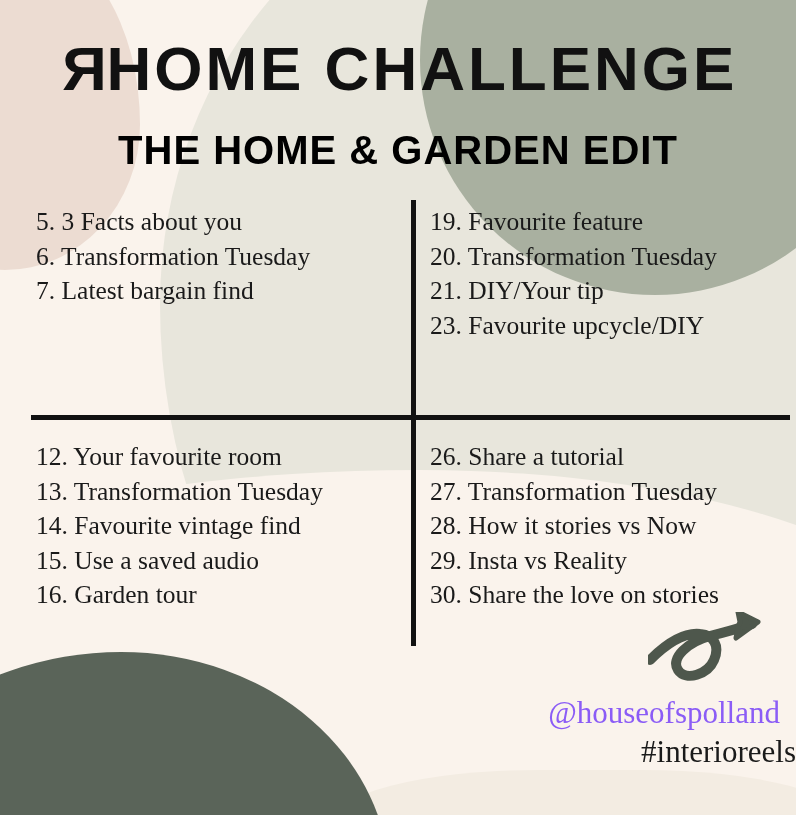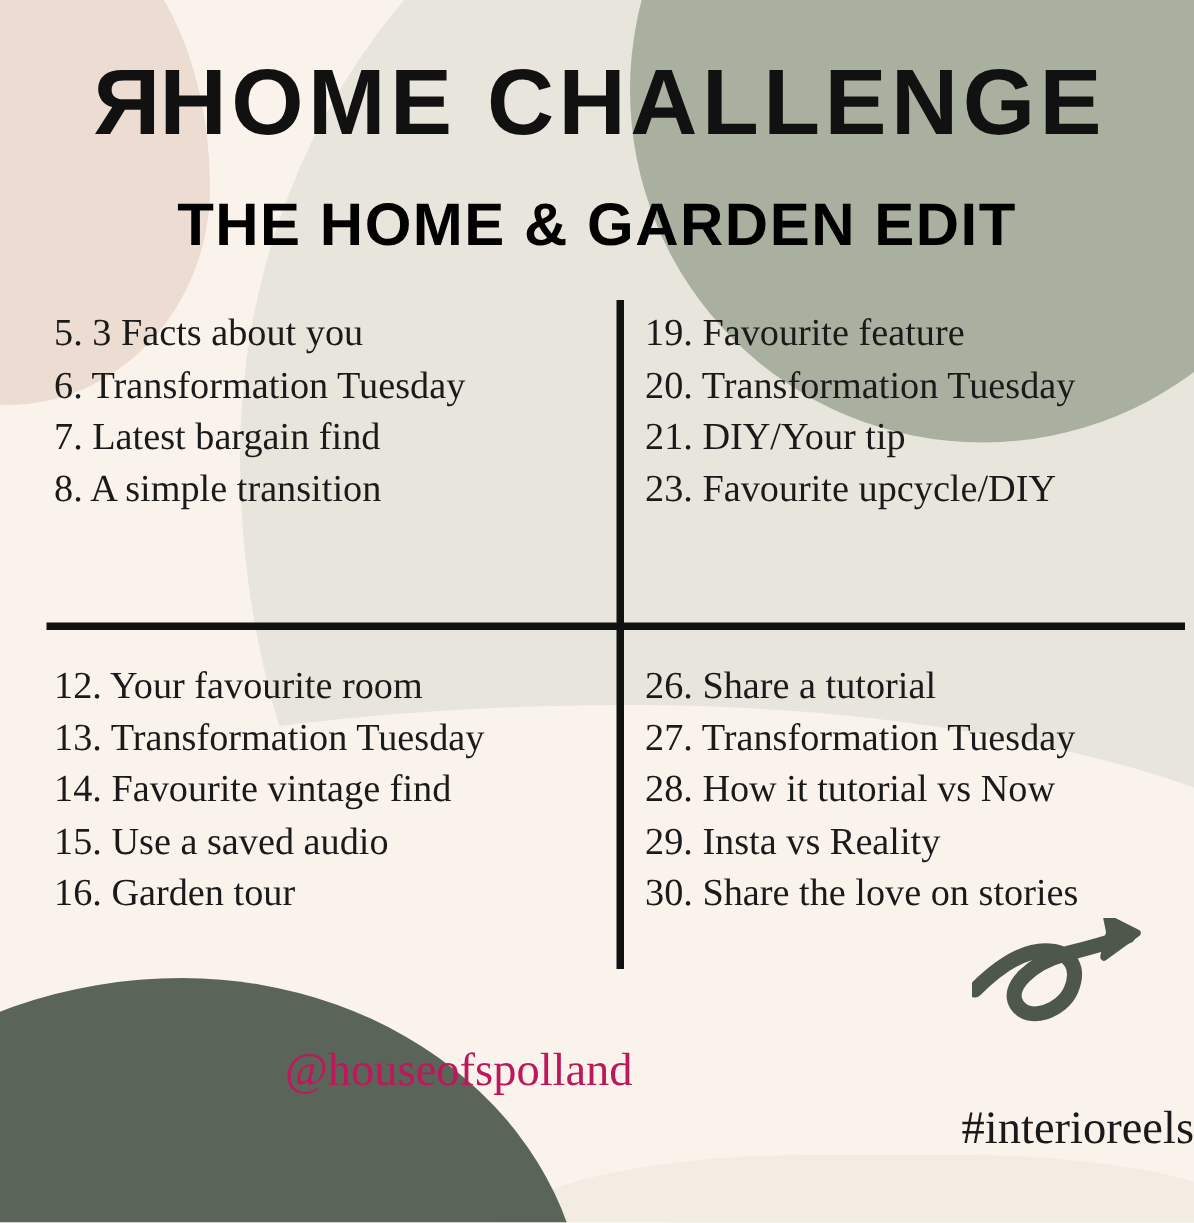--- a/index.html
+++ b/index.html
@@ -166,25 +166,25 @@
   .arrow-doodle {
     position: absolute;
     left: 648px;
     top: 612px;
     width: 116px;
     height: 90px;
   }
 
   .handle {
     position: absolute;
-    left: 0; right: 0;
+    left: 0; right: 16px;
     top: 697px;
-    text-align: left;
+    text-align: right;
     font-size: 31px;
-    color: #be185d;
+    color: #8b5cf6;
     line-height: 1;
     white-space: nowrap;
   }
   .hashtag {
     position: absolute;
     left: 0; right: 0;
     top: 736px;
     text-align: right;
     font-size: 31px;
     color: #1a1a1a;
@@ -214,42 +214,41 @@
 
     <div class="subtitle">THE HOME &amp; GARDEN EDIT</div>
 
     <div class="rule-h"></div>
     <div class="rule-v"></div>
 
     <div class="quad quad-tl">
       <span class="row"><span class="num">5.</span> <span class="txt">3 Facts about you</span></span>
       <span class="row"><span class="num">6.</span> <span class="txt">Transformation Tuesday</span></span>
       <span class="row"><span class="num">7.</span> <span class="txt">Latest bargain find</span></span>
-      <span class="row"><span class="num">8.</span> <span class="txt">A simple transition</span></span>
     </div>
 
     <div class="quad quad-tr">
       <span class="row"><span class="num">19.</span> <span class="txt">Favourite feature</span></span>
       <span class="row"><span class="num">20.</span> <span class="txt">Transformation Tuesday</span></span>
       <span class="row"><span class="num">21.</span> <span class="txt">DIY/Your tip</span></span>
       <span class="row"><span class="num">23.</span> <span class="txt">Favourite upcycle/DIY</span></span>
     </div>
 
     <div class="quad quad-bl">
       <span class="row"><span class="num">12.</span> <span class="txt">Your favourite room</span></span>
       <span class="row"><span class="num">13.</span> <span class="txt">Transformation Tuesday</span></span>
       <span class="row"><span class="num">14.</span> <span class="txt">Favourite vintage find</span></span>
       <span class="row"><span class="num">15.</span> <span class="txt">Use a saved audio</span></span>
       <span class="row"><span class="num">16.</span> <span class="txt">Garden tour</span></span>
     </div>
 
     <div class="quad quad-br">
       <span class="row"><span class="num">26.</span> <span class="txt">Share a tutorial</span></span>
       <span class="row"><span class="num">27.</span> <span class="txt">Transformation Tuesday</span></span>
-      <span class="row"><span class="num">28.</span> <span class="txt">How it tutorial vs Now</span></span>
+      <span class="row"><span class="num">28.</span> <span class="txt">How it stories vs Now</span></span>
       <span class="row"><span class="num">29.</span> <span class="txt">Insta vs Reality</span></span>
       <span class="row"><span class="num">30.</span> <span class="txt">Share the love on stories</span></span>
     </div>
 
     <div class="arrow-doodle">
       <svg viewBox="0 0 116 90" width="116" height="90" aria-hidden="true">
         <g fill="none" stroke="#4e574c" stroke-width="10" stroke-linecap="round" stroke-linejoin="round">
           <path d="M2 48 C 16 34, 34 20, 52 22
                    C 66 23, 72 34, 66 48
                    C 60 62, 38 70, 30 58

